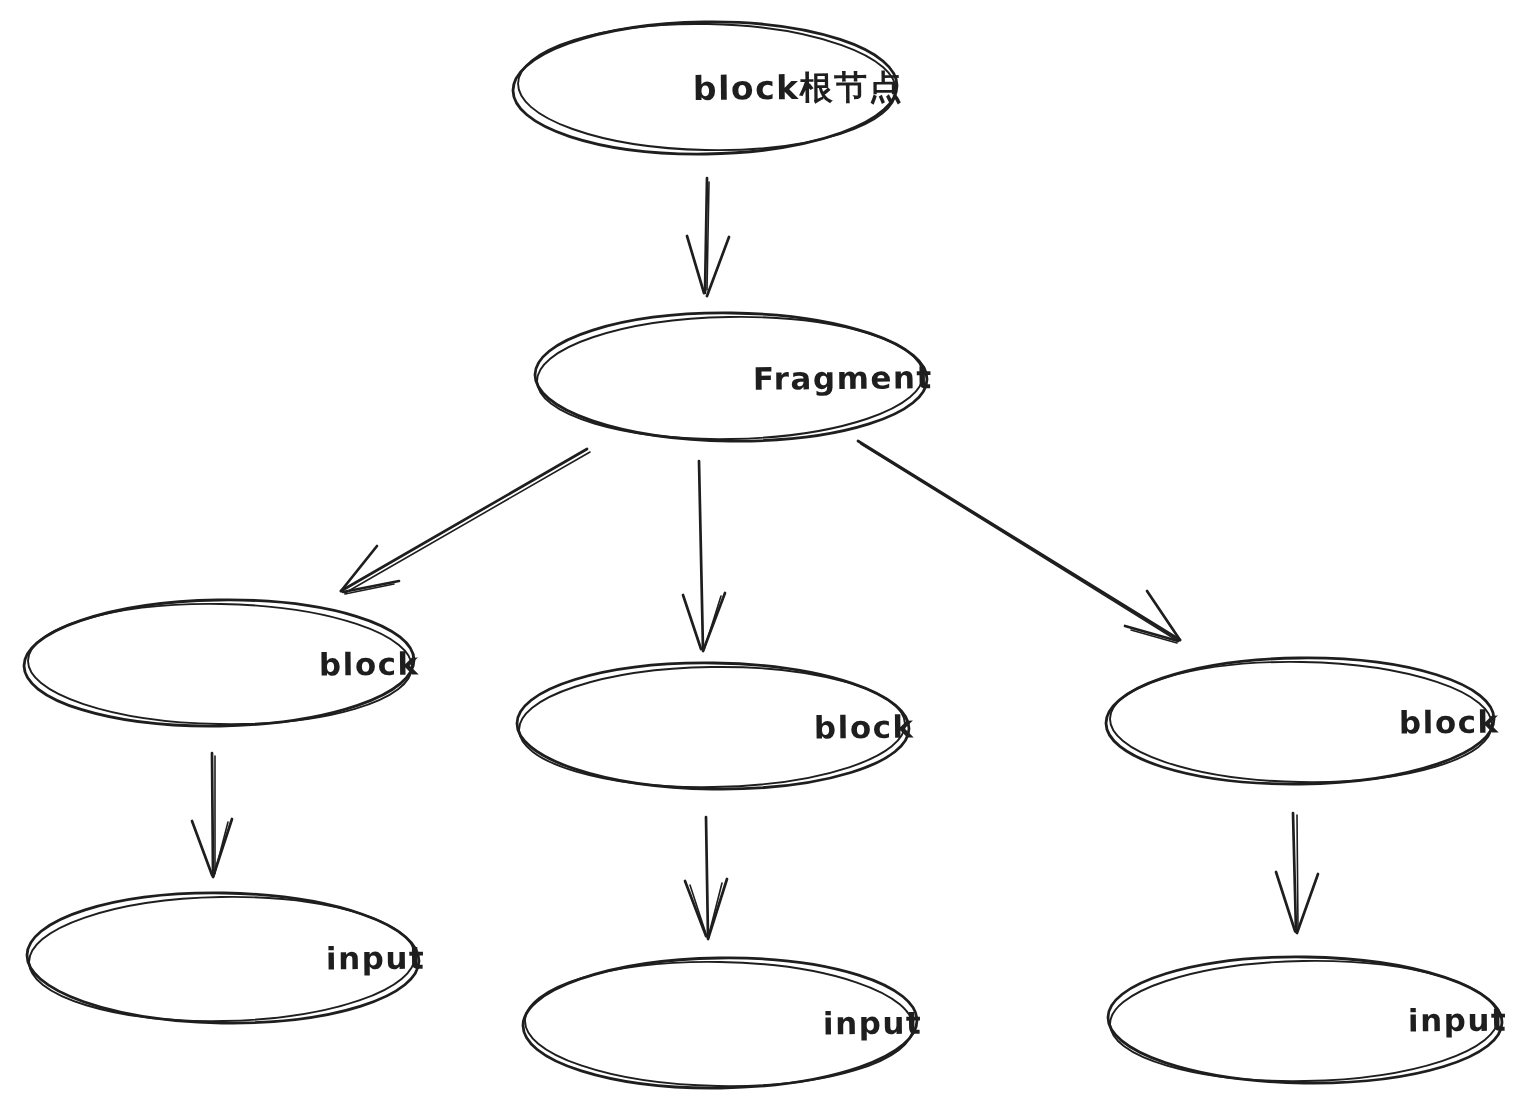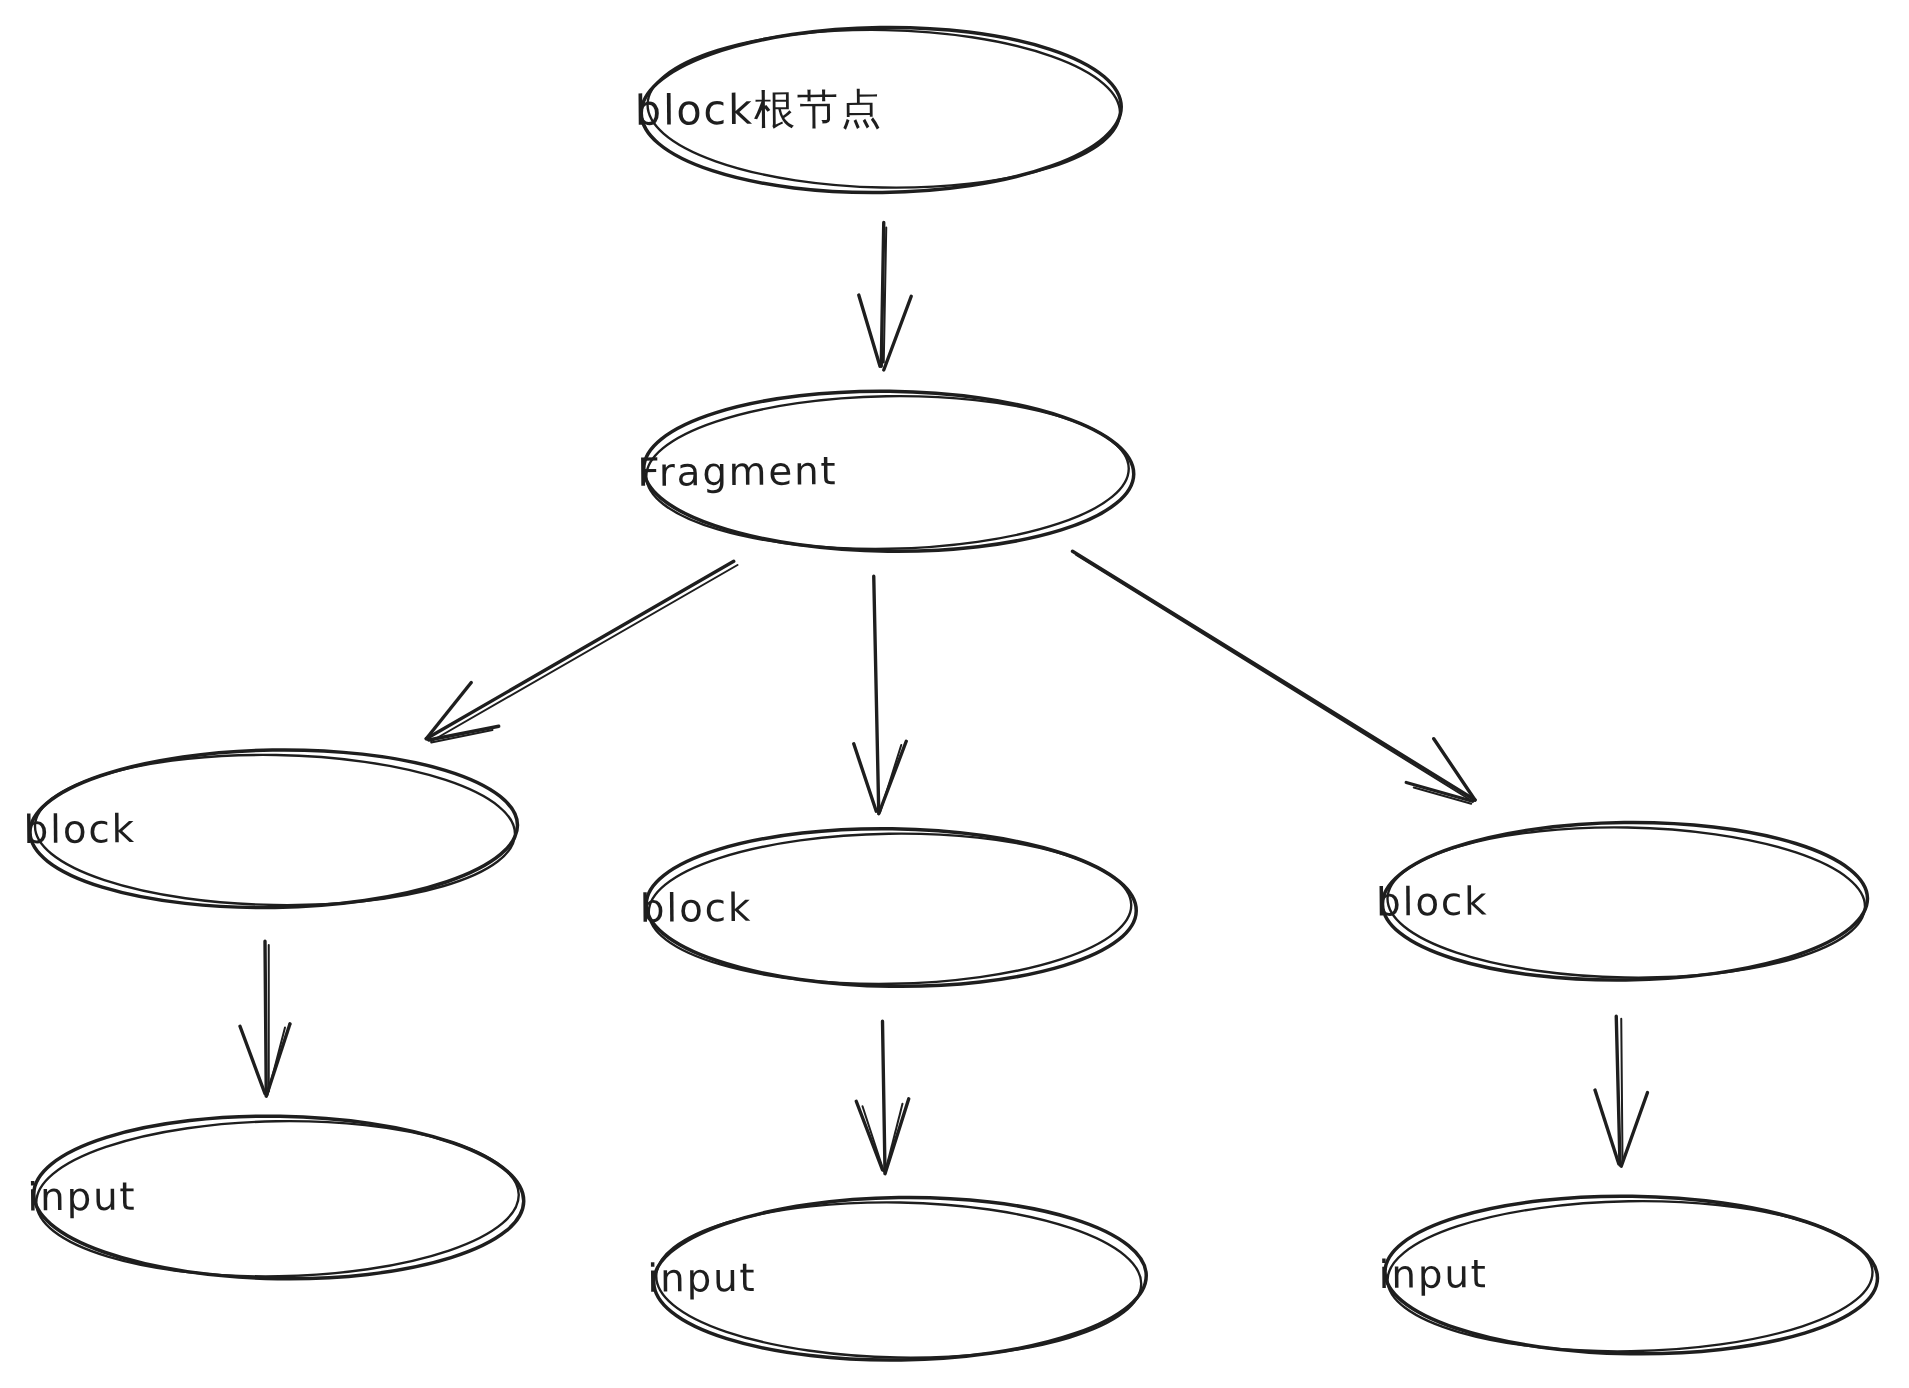--- a/index.html
+++ b/index.html
@@ -28,21 +28,22 @@
     stroke-width: 2.7;
     stroke-linecap: round;
   }
   .edges path.thin {
     stroke-width: 1.6;
   }
   .node {
     position: absolute;
     display: flex;
     align-items: center;
-    justify-content: flex-start;
+    justify-content: flex-end;
+    font-weight: bold;
   }
   .node svg {
     position: absolute;
     left: 0;
     top: 0;
     width: 100%;
     height: 100%;
   }
   .node svg ellipse {
     fill: none;
@@ -115,21 +116,21 @@
   </svg>
 
   <div class="node" style="left:508px; top:17px; width:395px; height:143px;">
     <svg viewBox="0 0 395 143">
       <ellipse cx="197" cy="71" rx="192" ry="66" stroke-width="2.8" transform="rotate(-0.8 197 71)"></ellipse>
       <ellipse cx="199" cy="70" rx="189" ry="63" stroke-width="1.9" transform="rotate(1.1 197 71)"></ellipse>
     </svg>
     <span class="label big">block根节点</span>
   </div>
 
-  <div class="node" style="left:510px; top:308px; width:403px; height:139px;">
+  <div class="node" style="left:530px; top:308px; width:403px; height:139px;">
     <svg viewBox="0 0 403 139">
       <ellipse cx="201" cy="69" rx="196" ry="64" stroke-width="2.8" transform="rotate(0.7 201 69)"></ellipse>
       <ellipse cx="200" cy="70" rx="193" ry="61" stroke-width="1.9" transform="rotate(-1 201 69)"></ellipse>
     </svg>
     <span class="label">Fragment</span>
   </div>
 
   <div class="node" style="left:19px; top:595px; width:401px; height:137px;">
     <svg viewBox="0 0 401 137">
       <ellipse cx="200" cy="68" rx="195" ry="63" stroke-width="2.8" transform="rotate(-0.9 200 68)"></ellipse>

